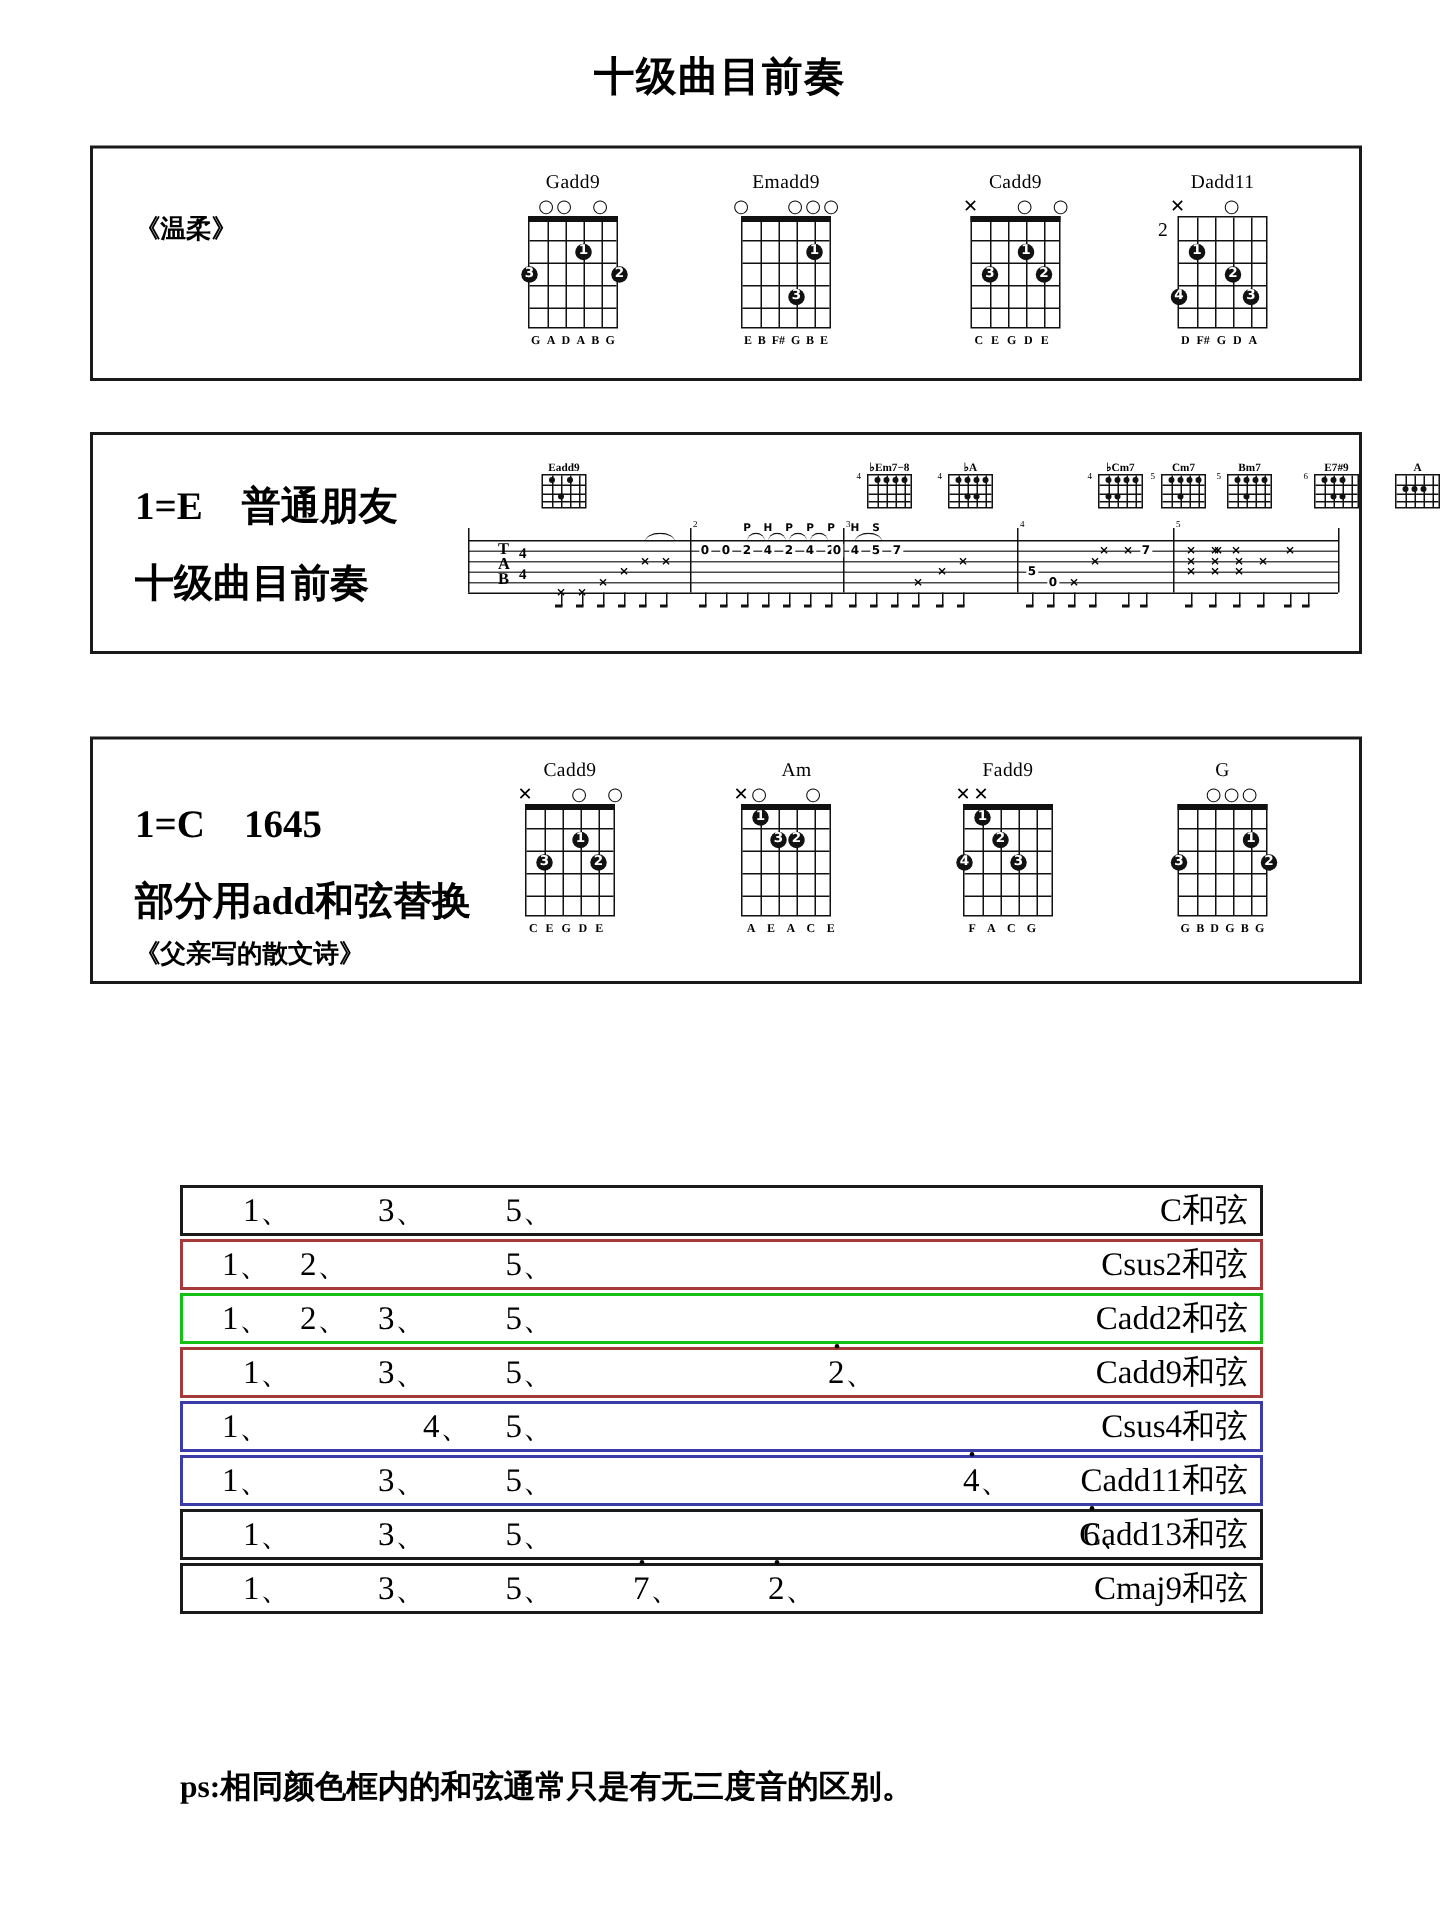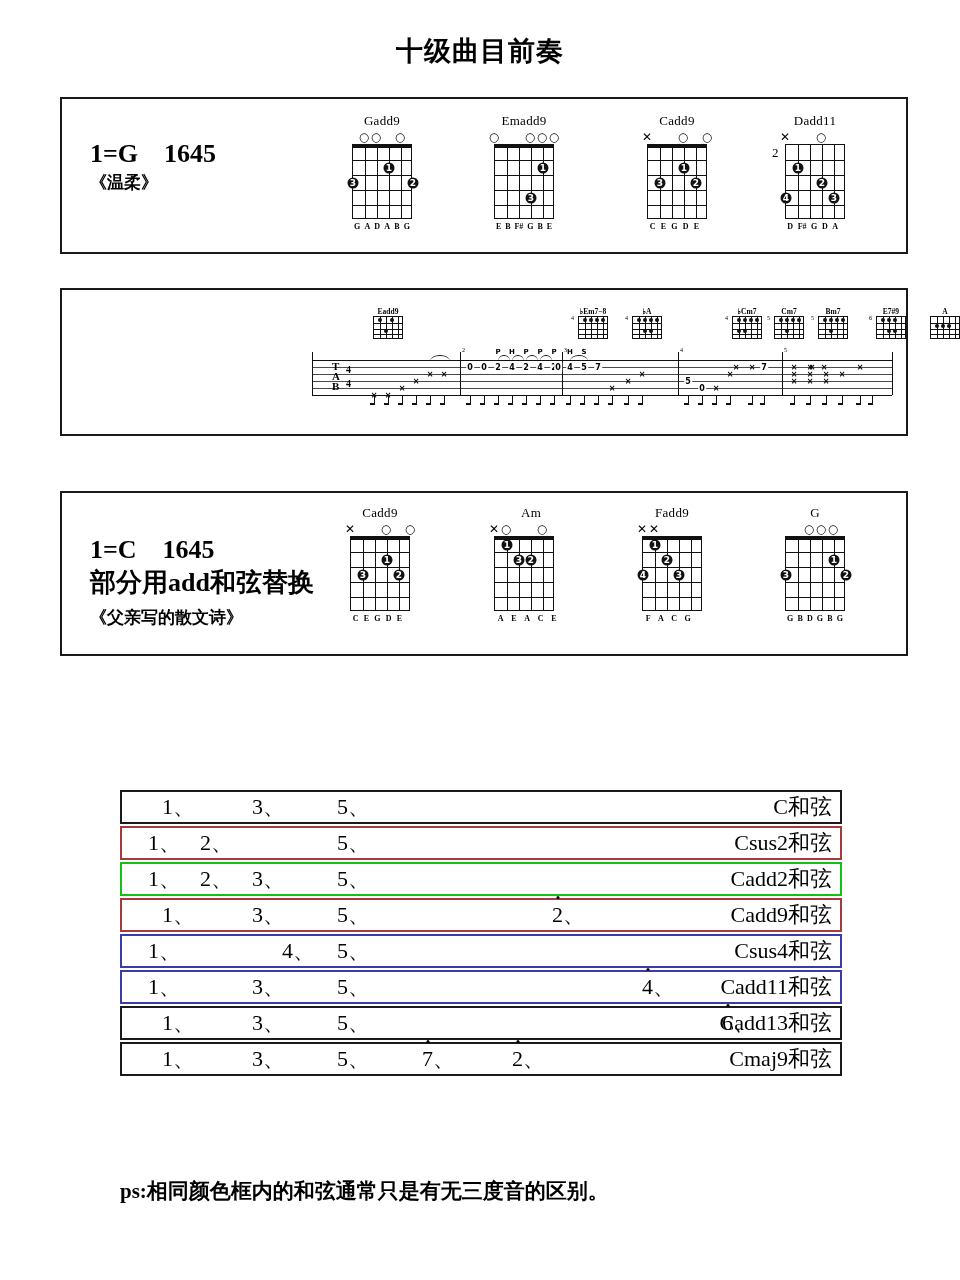--- a/index.html
+++ b/index.html
@@ -109,23 +109,20 @@
 </style>
 </head>
 <body>
 
 <div class="page">
 
   <div class="title" id="title1">十级曲目前奏</div>
 
   <div class="panel" id="panel1">
     <div class="panel-left" style="top:40px;">
-      <div class="key-line key-main">
-        <span>1=G</span><span class="key-gap"></span><span>1645</span>
-      </div>
       <div class="song" style="font-size:17px;margin-top:2px;">《温柔》</div>
     </div>
     <div id="chords-1">
         <div class="chord" style="left: 290px; top: 14px; width: 60px;">
           <div class="cname">Gadd9</div>
           <div class="grid-wrap">
             <div class="marks">
               <span style="left: 12px;">○</span>
               <span style="left: 24px;">○</span>
               <span style="left: 48px;">○</span>
@@ -247,24 +244,30 @@
             <span>G</span>
             <span>D</span>
             <span>A</span>
             <span></span>
           </div>
         </div>
       </div>
   </div>
 
   <div class="panel" id="panel2">
+    <div class="panel-left" style="top:30px;">
+      <div class="key-line key-main">
+        <span>1=E</span><span class="key-gap"></span><span>普通朋友</span>
+      </div>
+      <div class="key-line key-main" style="margin-top:16px;">十级曲目前奏</div>
+    </div>
 
     <div id="tabblock">
       <div class="minichords" id="minichords">
-          <div class="mc" style="left: 61px;">
+          <div class="mc" style="left: 49px;">
             <div class="mcn">Eadd9</div>
             <div class="mcgrid">
               <div class="mv" style="left: 6px;"></div>
               <div class="mv" style="left: 12px;"></div>
               <div class="mv" style="left: 18px;"></div>
               <div class="mv" style="left: 24px;"></div>
               <div class="mh" style="top: 5.75px;"></div>
               <div class="mh" style="top: 11.5px;"></div>
               <div class="mh" style="top: 17.25px;"></div>
               <div class="md" style="left: 6px; top: 2.875px;"></div>
@@ -535,21 +538,21 @@
           <div class="slur" style="left: 258px; width: 18px; top: 3px;"></div>
         </div>
     </div>
   </div>
 
   <div class="panel" id="panel3">
     <div class="panel-left" style="top:42px;">
       <div class="key-line key-main">
         <span>1=C</span><span class="key-gap"></span><span>1645</span>
       </div>
-      <div class="key-line key-main" style="margin-top:0;">部分用add和弦替换</div>
+      <div class="key-line key-main" style="margin-top:18px;">部分用add和弦替换</div>
       <div class="song" style="font-size:17px;margin-top:6px;">《父亲写的散文诗》</div>
     </div>
     <div id="chords-3">
         <div class="chord" style="left: 288px; top: 12px; width: 60px;">
           <div class="cname">Cadd9</div>
           <div class="grid-wrap">
             <div class="marks">
               <span style="left: 0px;">✕</span>
               <span style="left: 36px;">○</span>
               <span style="left: 60px;">○</span>

